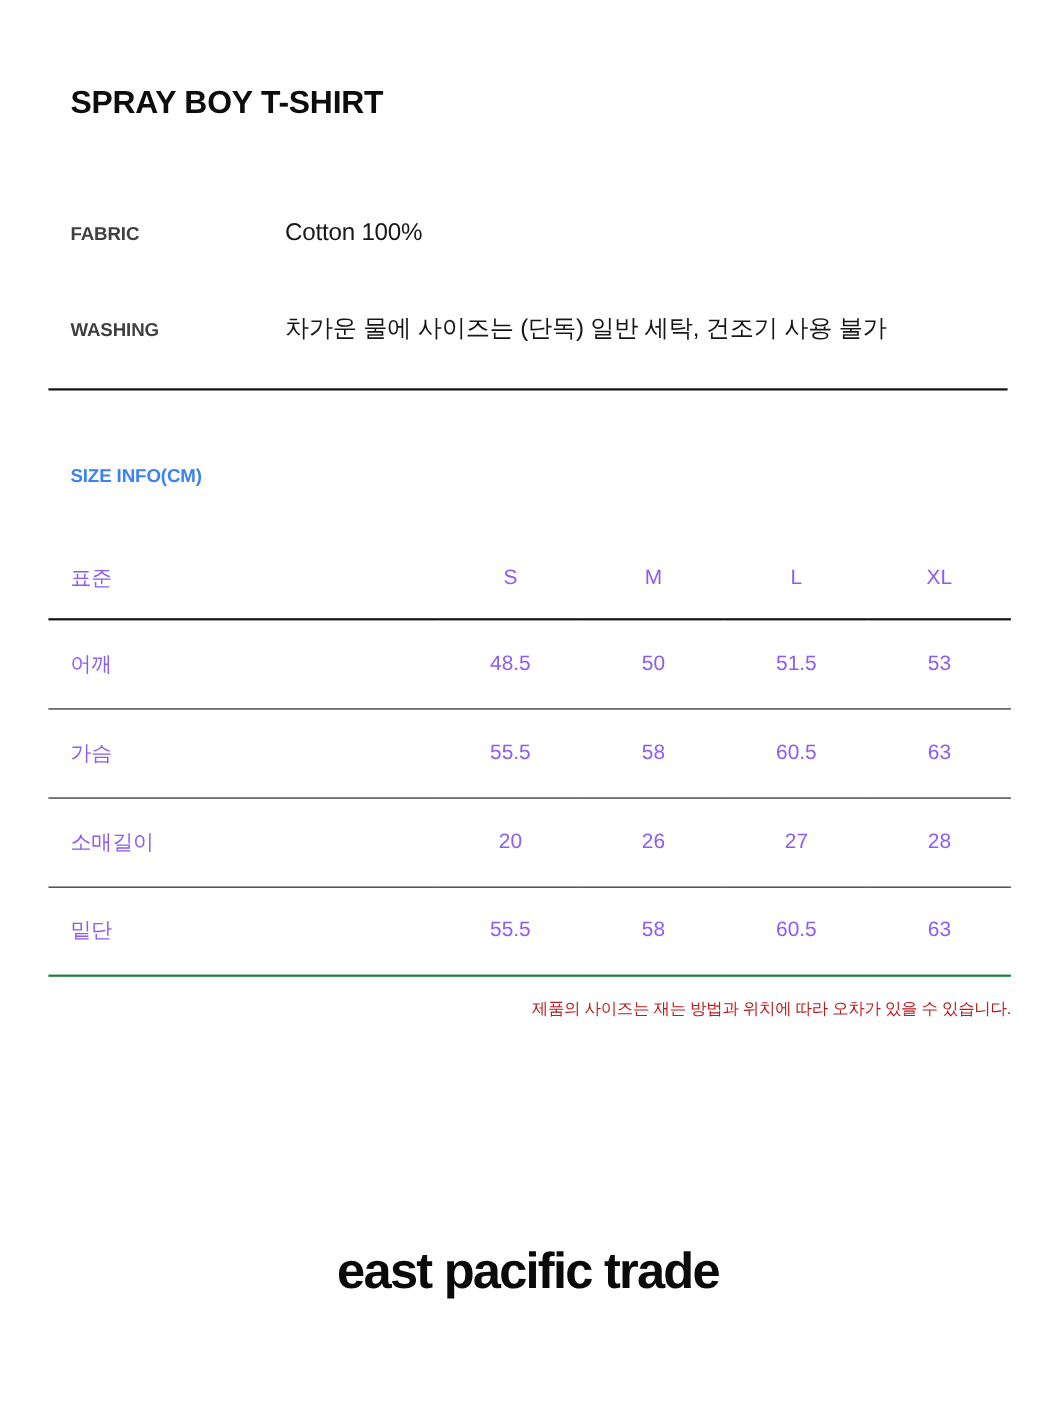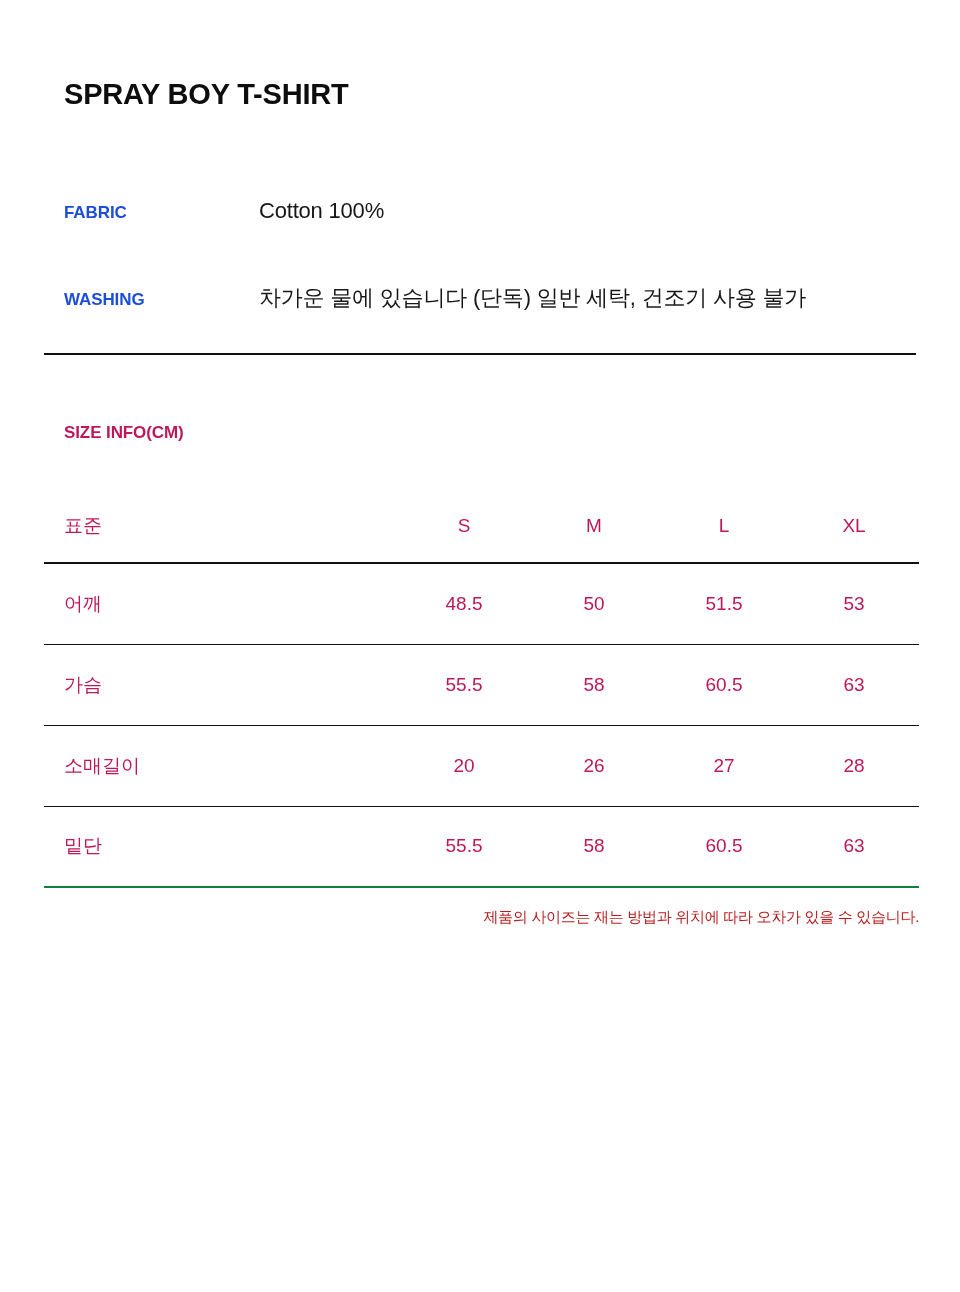--- a/index.html
+++ b/index.html
@@ -39,54 +39,54 @@
     display: flex;
     align-items: baseline;
     margin-bottom: 22px;
   }
   .spec-label {
     width: 195px;
     flex: 0 0 195px;
     font-size: 17px;
     font-weight: bold;
     letter-spacing: -0.1px;
-    color: #1d4ed8;
+    color: #404040;
     margin-top: 44px;
   }
   .spec-value {
     font-size: 22px;
     font-weight: 400;
     color: #171717;
     letter-spacing: -0.2px;
   }
   .divider-strong {
     border: 0;
     border-top: 2px solid #111111;
     margin: 40px 0 0 0;
   }
   .size-info-heading {
     font-size: 17px;
     font-weight: bold;
     padding-left: 20px;
     margin-top: 68px;
     letter-spacing: -0.1px;
-    color: #be185d;
+    color: #3b82f6;
   }
   table.size-table {
     width: 875px;
     margin-top: 46px;
     margin-left: 0;
     border-collapse: collapse;
     table-layout: fixed;
   }
   table.size-table th,
   table.size-table td {
     font-weight: 400;
     font-size: 19px;
-    color: #be185d;
+    color: #8b5cf6;
     text-align: center;
     padding: 0;
     height: 81px;
     vertical-align: middle;
   }
   table.size-table th.row-head,
   table.size-table td.row-head {
     text-align: left;
     padding-left: 20px;
     font-size: 19px;
@@ -136,21 +136,21 @@
 
   <h1 class="product-title">SPRAY BOY T-SHIRT</h1>
 
   <div class="spec-block">
     <div class="spec-row">
       <div class="spec-label">FABRIC</div>
       <div class="spec-value">Cotton 100%</div>
     </div>
     <div class="spec-row">
       <div class="spec-label">WASHING</div>
-      <div class="spec-value">차가운 물에 있습니다 (단독) 일반 세탁, 건조기 사용 불가</div>
+      <div class="spec-value">차가운 물에 사이즈는 (단독) 일반 세탁, 건조기 사용 불가</div>
     </div>
   </div>
 
   <hr class="divider-strong">
 
   <div class="size-info-heading">SIZE INFO(CM)</div>
 
   <table class="size-table">
     <colgroup>
       <col class="c-label">
@@ -195,14 +195,17 @@
         <td>55.5</td>
         <td>58</td>
         <td>60.5</td>
         <td>63</td>
       </tr>
     </tbody>
   </table>
 
   <div class="table-note">제품의 사이즈는 재는 방법과 위치에 따라 오차가 있을 수 있습니다.</div>
 
+  <div class="brand-wrap">
+    <span class="brand">east pacific trade</span>
+  </div>
 
 </div>
 
 </body></html>

